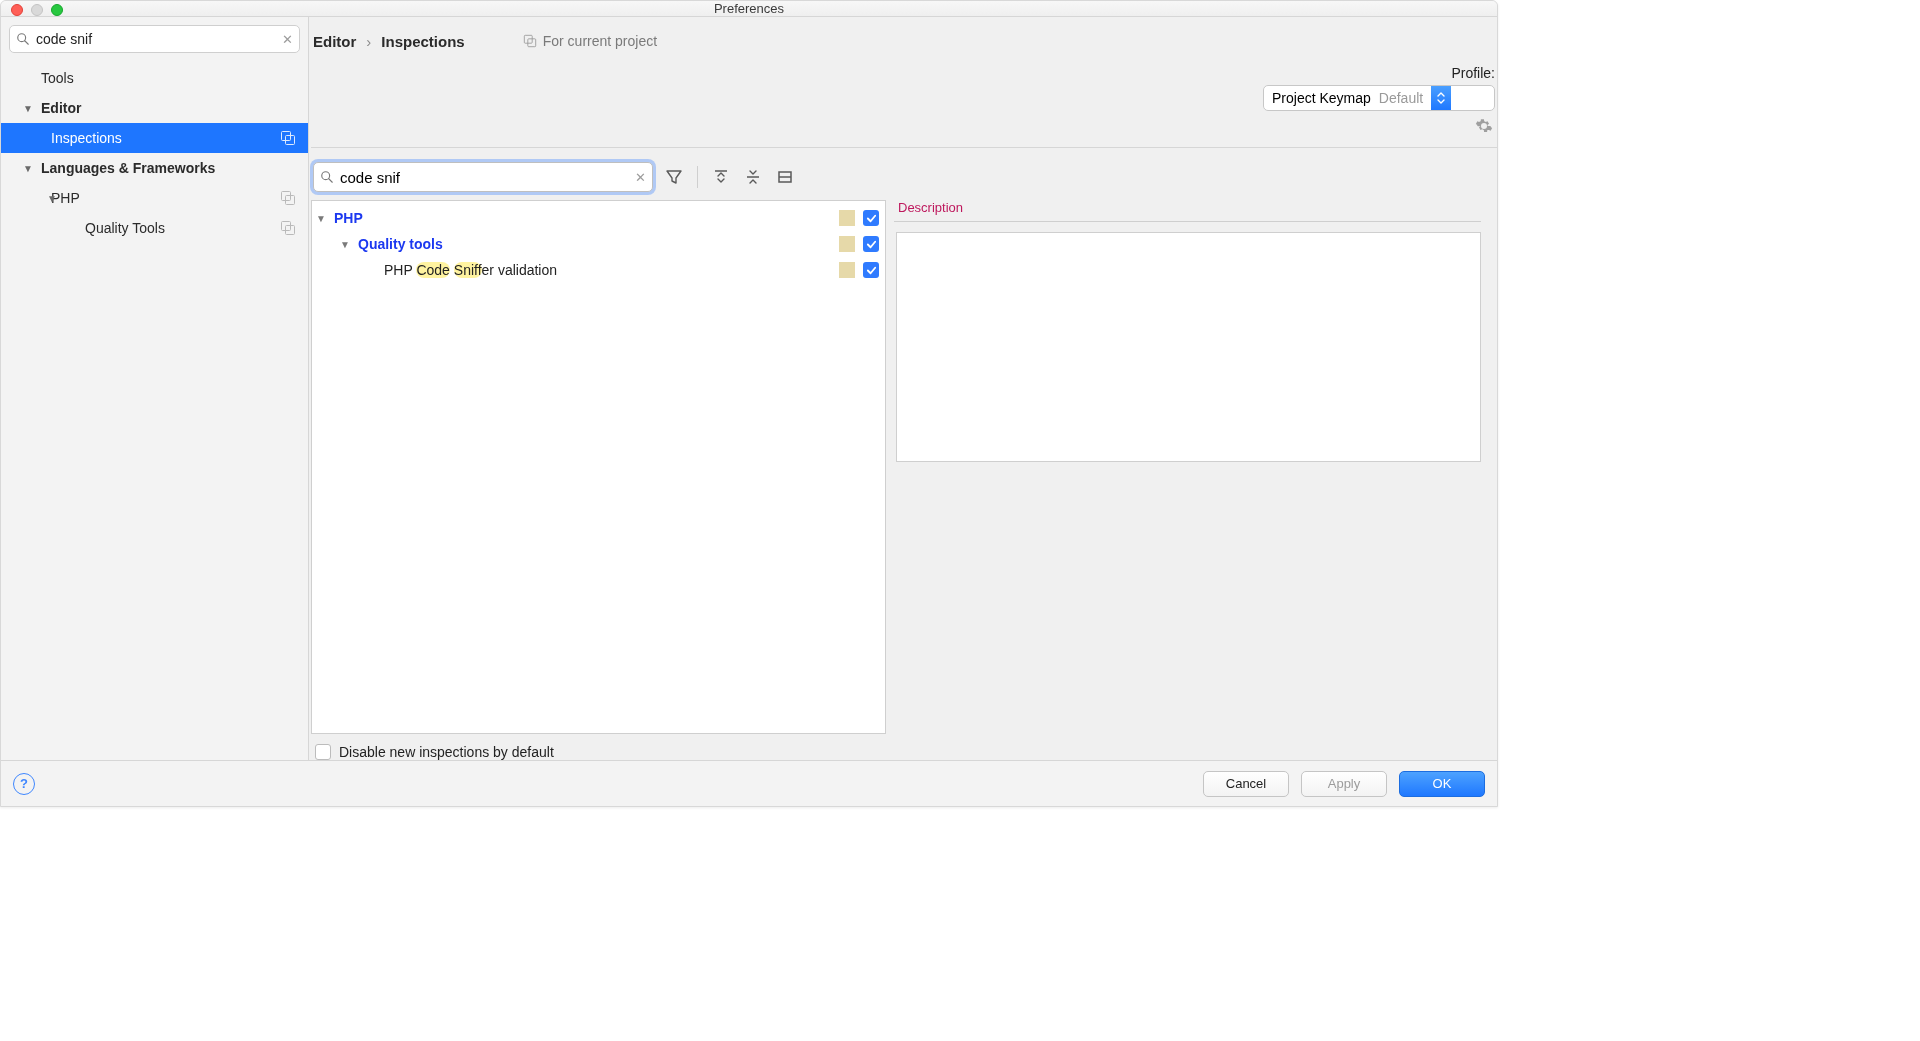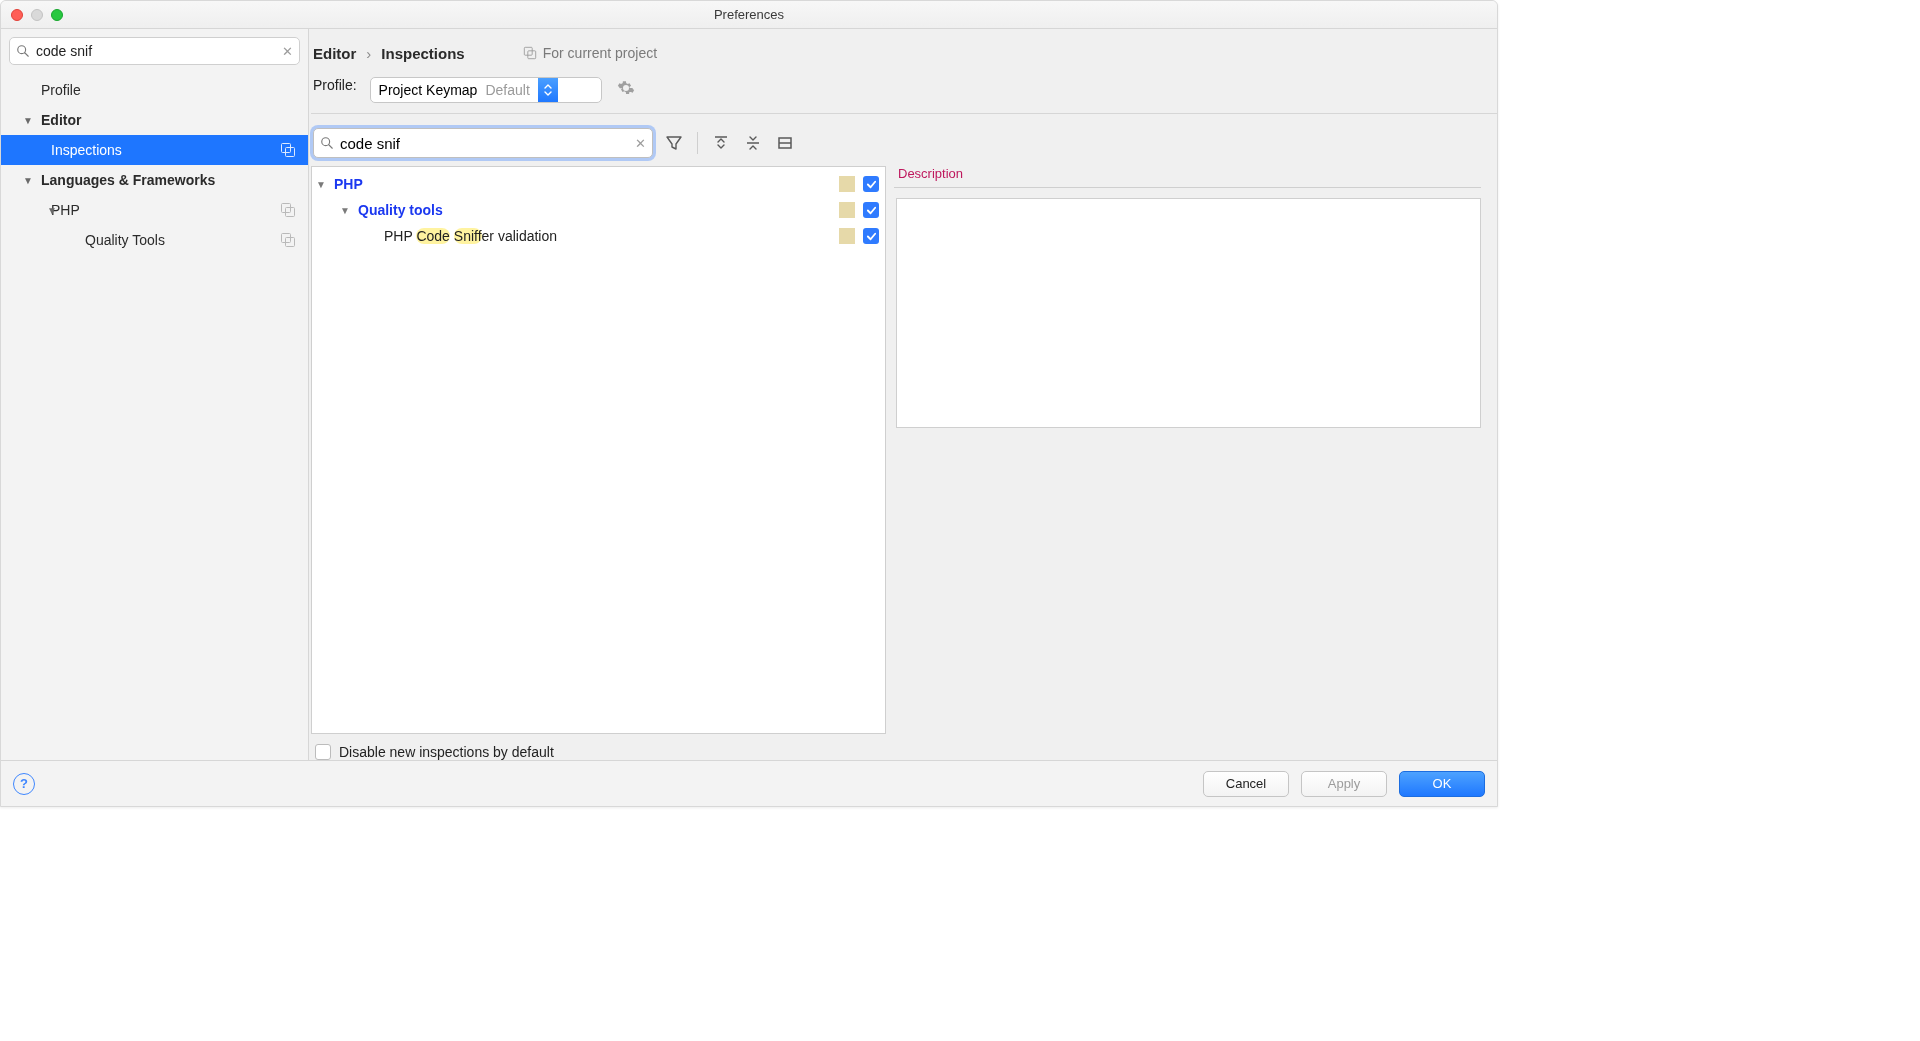--- a/index.html
+++ b/index.html
@@ -1,19 +1,19 @@
 <!DOCTYPE html>
 <html><head>
 <meta charset="utf-8">
 <style>
   * { box-sizing: border-box; margin: 0; padding: 0; font-family: -apple-system, "Helvetica Neue", Arial, sans-serif; }
   html, body { width: 1920px; height: 1041px; background: #fff; }
   .app { width: 1498px; height: 807px; background: #f0f0f0; border: 1px solid #d8d8d8; border-radius: 6px 6px 0 0; overflow: hidden; display: flex; flex-direction: column; box-shadow: 0 1px 3px rgba(0,0,0,.08); }
   
-  .titlebar { height: 28px; position: relative; background: linear-gradient(#f7f7f7,#efefef); border-bottom: 1px solid #d6d6d6; display: flex; align-items: center; }
+  .titlebar { height: 16px; position: relative; background: linear-gradient(#f7f7f7,#efefef); border-bottom: 1px solid #d6d6d6; display: flex; align-items: flex-end; }
   .traffic { display: flex; gap: 8px; padding-left: 10px; }
   .dot { width: 12px; height: 12px; border-radius: 50%; }
   .dot.red { background:#ff5f57; border:1px solid #e14138; }
   .dot.gray { background:#d9d9d9; border:1px solid #c3c3c3; }
   .dot.green { background:#28c840; border:1px solid #17a62d; }
   .titlebar-title { position:absolute; left:50%; transform:translateX(-50%); font-size:13px; color:#3a3a3a; }
   
   .body { flex:1; display:flex; min-height:0; }
   .sidebar { width:308px; background:#f3f3f3; border-right:1px solid #d6d6d6; display:flex; flex-direction:column; }
   .side-search { padding:8px 8px 6px; }
@@ -32,21 +32,21 @@
   .tree-row.bold { font-weight:700; }
   .tree-row.selected { background:#1e76ff; color:#fff; }
   .tree-row .proj-badge { margin-left:auto; width:16px; height:16px; margin-right:2px; opacity:.55; }
   .tree-row.selected .proj-badge { filter: brightness(200%); opacity:.85; }
   
   .main { flex:1; display:flex; flex-direction:column; background:#f0f0f0; min-width:0; }
   .crumbline { height:48px; display:flex; align-items:center; padding:0 20px 0 2px; gap:18px; }
   .crumbs { font-size:15px; font-weight:600; color:#2b2b2b; display:flex; align-items:center; gap:10px; }
   .crumbs .sep { color:#8b8b8b; font-weight:400; }
   .current-scope { margin-left:40px; display:flex; align-items:center; gap:6px; color:#7a7a7a; font-size:14px; }
-  .profile-row { display:flex; align-items:flex-start; gap:13px; padding:0 2px 10px; font-size:14px; }
+  .profile-row { display:flex; align-items:flex-end; gap:4px; padding:0 2px 10px; font-size:14px;flex-direction:column; }
   .profile-row label { color:#222; }
   .profile-select { display:flex; align-items:center; height:26px; border:1px solid #c7c7c7; border-radius:5px; background:#fff; overflow:hidden; min-width:232px; }
   .profile-select .sel-text { padding:0 8px; font-size:14px; }
   .profile-select .sel-scope { color:#9a9a9a; padding-right:8px; }
   .profile-select .sel-btn { width:20px; align-self:stretch; background:linear-gradient(#4a9fff,#1f78ff); display:flex; align-items:center; justify-content:center; }
   .profile-select .sel-btn svg { width:8px; height:12px; }
   .gear { width:22px; height:22px; display:flex; align-items:center; justify-content:center; opacity:.6; }
   .divider { height:1px; background:#d6d6d6; margin:0 0 4px; }
   
   .insp-wrap { flex:1; display:flex; flex-direction:column; padding:4px 16px 0 0; min-height:0; }
@@ -113,21 +113,21 @@
           <svg class="search-glass" viewBox="0 0 16 16">
               <circle cx="6.5" cy="6.5" r="4.5" fill="none" stroke="#7a7a7a" stroke-width="1.3"></circle>
               <line x1="10" y1="10" x2="14" y2="14" stroke="#7a7a7a" stroke-width="1.3" stroke-linecap="round"></line>
             </svg>
           <input value="code snif" style="">
           <span class="clear">✕</span>
         </div>
       </div>
       <div class="tree">
         <div class="tree-row lvl0">
-            <span>Profile</span>
+            <span>Tools</span>
           </div>
         <div class="tree-row lvl0 bold">
             <span class="disclosure">▼</span>
             <span>Editor</span>
           </div>
         <div class="tree-row lvl1 selected">
             <span>Inspections</span>
           <svg class="proj-badge" viewBox="0 0 16 16">
               <rect x="1.5" y="1.5" width="9" height="9" rx="1" fill="none" stroke="currentColor"></rect>
               <rect x="5.5" y="5.5" width="9" height="9" rx="1" fill="none" stroke="currentColor"></rect>

